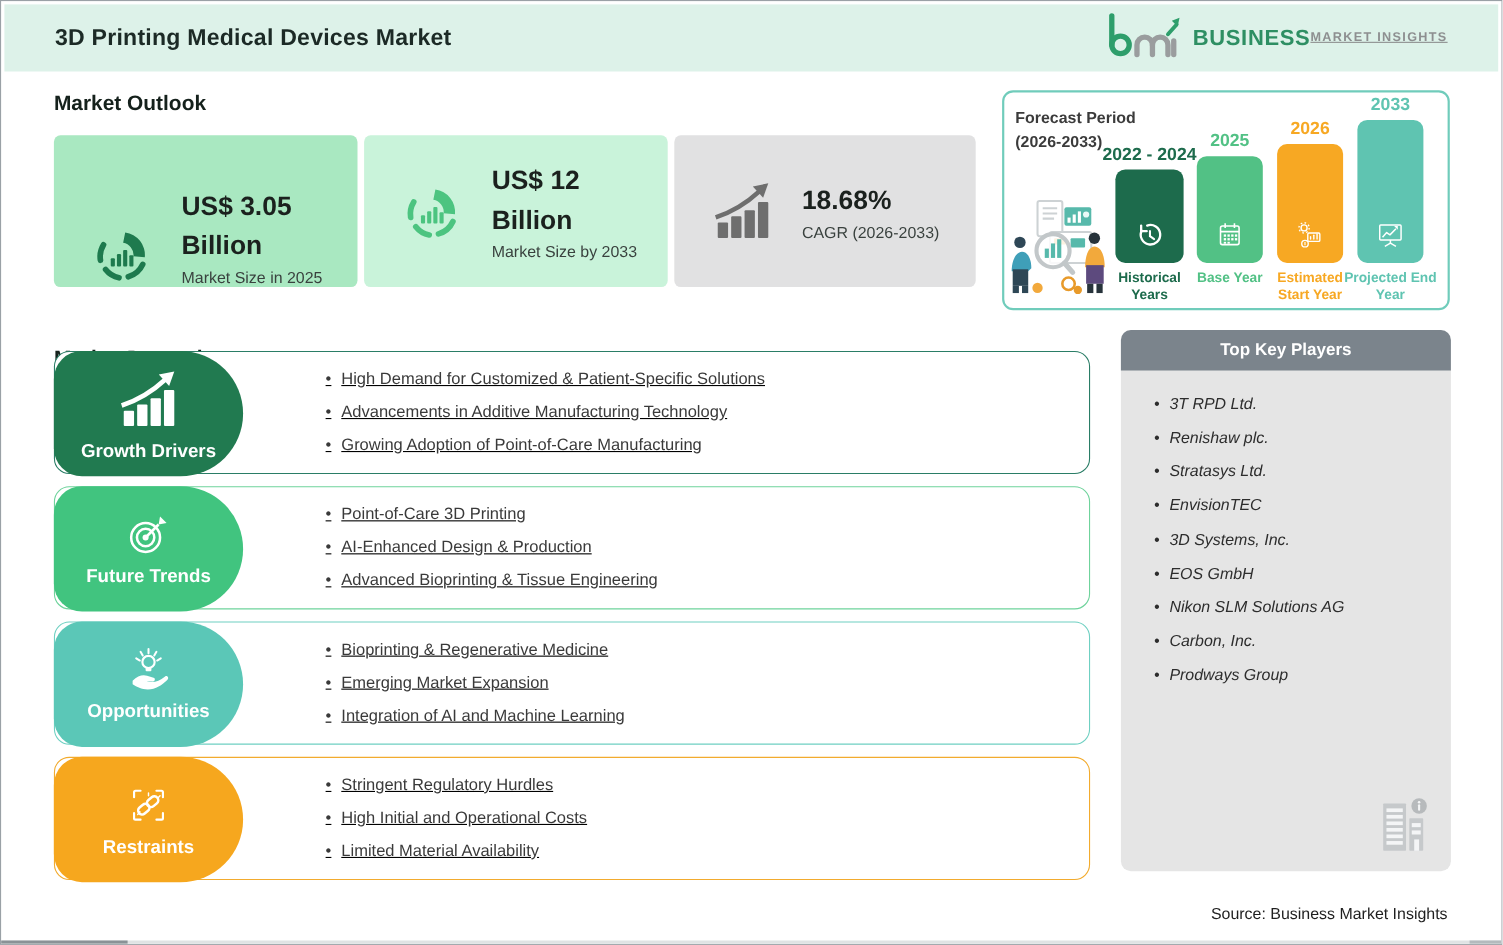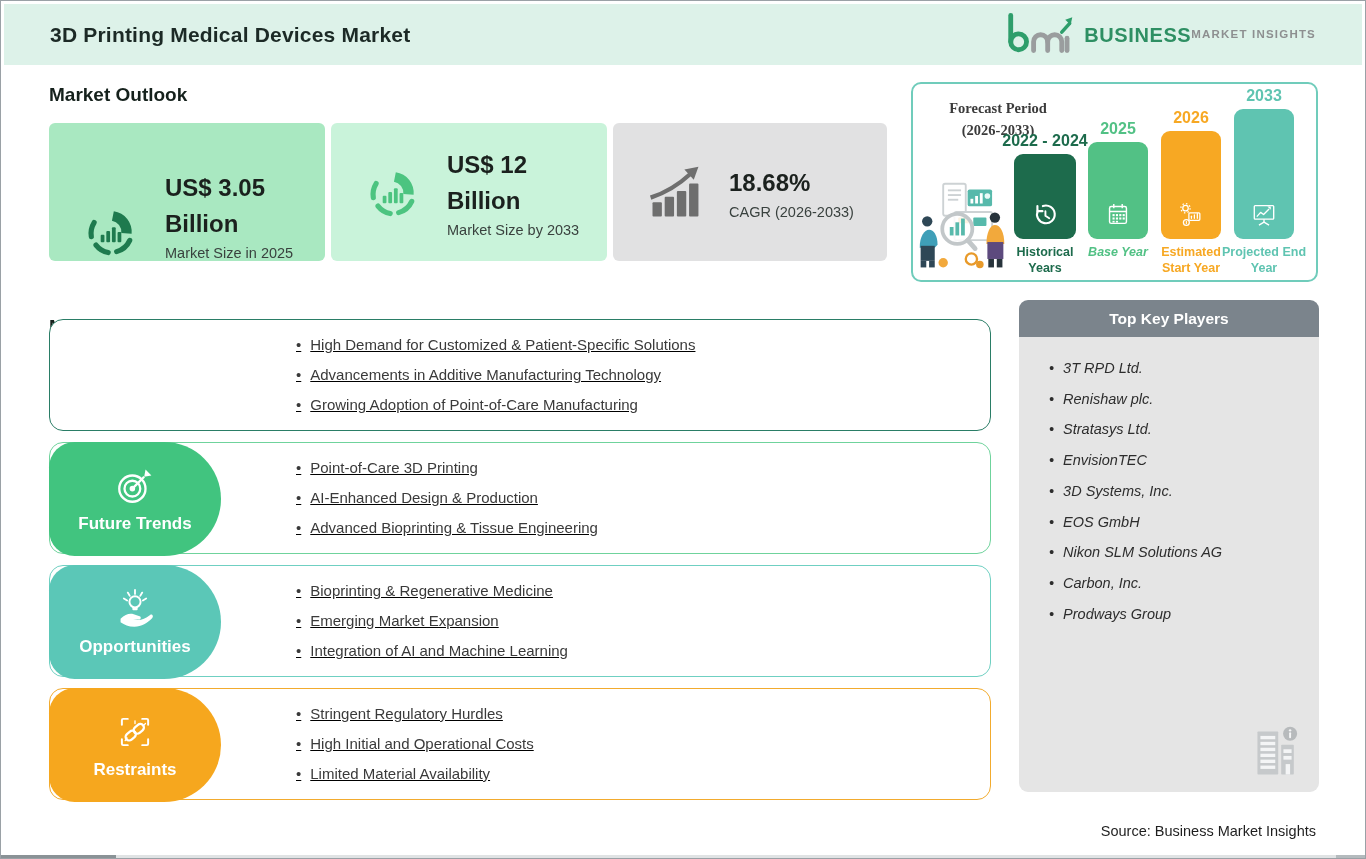--- a/index.html
+++ b/index.html
@@ -22,22 +22,22 @@
   
   .card{position:absolute;top:122px;height:138px;border-radius:6px;display:flex;align-items:center;
         box-sizing:border-box;padding-left:32px;gap:24px;}
   .card .icon svg{display:block;}
   .card-value{font-size:24px;font-weight:bold;color:#1b211e;line-height:1.5;}
   .card-caption{font-size:14.5px;color:#39413e;margin-top:3px;}
 
   
   #forecast{position:absolute;left:910px;top:81px;width:407px;height:200px;border:2px solid #70ccbb;
             border-radius:10px;box-sizing:border-box;background:#fff;}
-  #forecast-label{position:absolute;left:10px;top:13px;width:150px;text-align:center;font-weight:bold;
-                  font-size:14.5px;color:#3b3b3b;line-height:1.55;font-family:Liberation Serif, serif;}
+  #forecast-label{position:absolute;left:10px;top:13px;width:150px;text-align:left;font-weight:bold;
+                  font-size:14.5px;color:#3b3b3b;line-height:1.55;}
   #forecast-illustration{position:absolute;left:2px;bottom:2px;}
   .fbar{position:absolute;border-radius:9px;}
   .fbar .icon{position:absolute;left:50%;transform:translateX(-50%);bottom:7px;color:#fff;}
   .fbar-year{position:absolute;width:116px;text-align:center;font-weight:bold;font-size:16px;}
   .fbar-cap{position:absolute;top:160px;width:86px;text-align:center;font-weight:bold;font-size:12.5px;line-height:1.3;}
 
   
   .dyn-row{position:absolute;left:48px;width:942px;height:112px;border:1px solid;border-radius:14px;
            box-sizing:border-box;background:#fff;}
   .dyn-label{position:absolute;left:-1px;top:-1px;width:172px;height:114px;border-radius:26px 58px 58px 26px;
@@ -79,21 +79,21 @@
               <circle cx="20" cy="35" r="9" stroke="#2e9e6b" stroke-width="5.5"></circle>
               <path d="M37 45 v-10 a8 8 0 0 1 16 0 v10" stroke="#9a9d9e" stroke-width="5.5"></path>
               <path d="M53 35 a8 8 0 0 1 16 0 v10" stroke="#9a9d9e" stroke-width="5.5"></path>
               <path d="M75 31 v14" stroke="#9a9d9e" stroke-width="5.5"></path>
               <path d="M69 24 l9 -10" stroke="#2e9e6b" stroke-width="4"></path>
             </g>
             <path d="M73 10 l8 -3 -2 9 z" fill="#2e9e6b"></path>
           </svg></span>
       <div class="logo-text">
         <span class="l1" style="color: rgb(46, 143, 99);">BUSINESS</span>
-        <span class="l2" style="color: rgb(141, 143, 144);">MARKET  INSIGHTS</span>
+        <span class="l2" style="color: rgb(141, 143, 144); text-decoration: underline;">MARKET  INSIGHTS</span>
       </div>
     </div>
   </div>
 
   <div class="sec-heading" id="mo-heading">Market Outlook</div>
   <div id="cards">
       <div class="card" style="left: 48px; width: 276px; background: rgb(169, 232, 193); align-items: flex-end;">
         <span class="icon card-icon" style="color: rgb(30, 122, 78);">
           <svg viewBox="0 0 64 64" width="60" height="60">
             <g fill="none" stroke="currentColor" stroke-width="5.5" stroke-linecap="round">
@@ -232,21 +232,21 @@
                 <rect x="19" y="39" width="5" height="5"></rect>
                 <rect x="27" y="39" width="5" height="5"></rect>
                 <rect x="35" y="39" width="5" height="5"></rect>
                 <rect x="43" y="39" width="5" height="5"></rect>
                 <rect x="19" y="47" width="5" height="4"></rect>
                 <rect x="27" y="47" width="5" height="4"></rect>
               </g>
             </svg></span>
         </div>
         <div class="fbar-year" style="left: 147px; bottom: 142px; color: rgb(82, 193, 133);">2025</div>
-        <div class="fbar-cap" style="left: 162px; color: rgb(82, 193, 133); font-style: italic;">Base Year</div>
+        <div class="fbar-cap" style="left: 162px; color: rgb(82, 193, 133);">Base Year</div>
         <div class="fbar" style="left: 248px; width: 60px; height: 108px; bottom: 41px; background: rgb(247, 168, 35);">
           <span class="icon" style="color: rgb(255, 255, 255);"><svg viewBox="0 0 64 64" width="27" height="27">
               <circle cx="19" cy="17" r="6.5" fill="none" stroke="currentColor" stroke-width="3"></circle>
               <circle cx="19" cy="17" r="11" fill="none" stroke="currentColor" stroke-width="3" stroke-dasharray="3.5 5.1"></circle>
               <rect x="27" y="28" width="26" height="18" rx="2.5" fill="none" stroke="currentColor" stroke-width="3"></rect>
               <g stroke="currentColor" stroke-width="3" stroke-linecap="round">
                 <line x1="33" y1="41" x2="33" y2="36"></line>
                 <line x1="40" y1="41" x2="40" y2="33"></line>
                 <line x1="47" y1="41" x2="47" y2="30"></line>
               </g>
@@ -268,20 +268,35 @@
             </svg></span>
         </div>
         <div class="fbar-year" style="left: 293px; bottom: 175px; color: rgb(95, 196, 177);">2033</div>
         <div class="fbar-cap" style="left: 308px; color: rgb(95, 196, 177);">Projected End Year</div>
       </div>
   </div>
 
   <div class="sec-heading" id="md-heading">Market Dynamics</div>
   <div id="dyn-rows">
       <div class="dyn-row" style="top: 318px; border-color: rgb(42, 125, 102);">
+        <div class="dyn-label" style="background: rgb(33, 122, 80);">
+          <span class="icon" style="color: rgb(255, 255, 255);">
+            <svg viewBox="0 0 64 64" width="60" height="60">
+              <g fill="currentColor">
+                <rect x="8" y="43" width="10" height="15" rx="1"></rect>
+                <rect x="21" y="37" width="10" height="21" rx="1"></rect>
+                <rect x="34" y="31" width="10" height="27" rx="1"></rect>
+                <rect x="47" y="23" width="10" height="35" rx="1"></rect>
+              </g>
+              <path d="M6 38 C 18 34 34 26 48 13" fill="none" stroke="currentColor" stroke-width="4.5"></path>
+              <path d="M42 8 L57 5 L52 19 Z" fill="currentColor"></path>
+            </svg>
+          </span>
+          <span class="dyn-text">Growth Drivers</span>
+        </div>
         <ul class="dyn-items">
           <li>High Demand for Customized &amp; Patient-Specific Solutions</li>
           <li>Advancements in Additive Manufacturing Technology</li>
           <li>Growing Adoption of Point-of-Care Manufacturing</li>
         </ul>
       </div>
       <div class="dyn-row" style="top: 441px; border-color: rgb(111, 211, 156);">
         <div class="dyn-label" style="background: rgb(65, 196, 127);">
           <span class="icon" style="color: rgb(255, 255, 255);">
             <svg viewBox="0 0 64 64" width="42" height="42">

